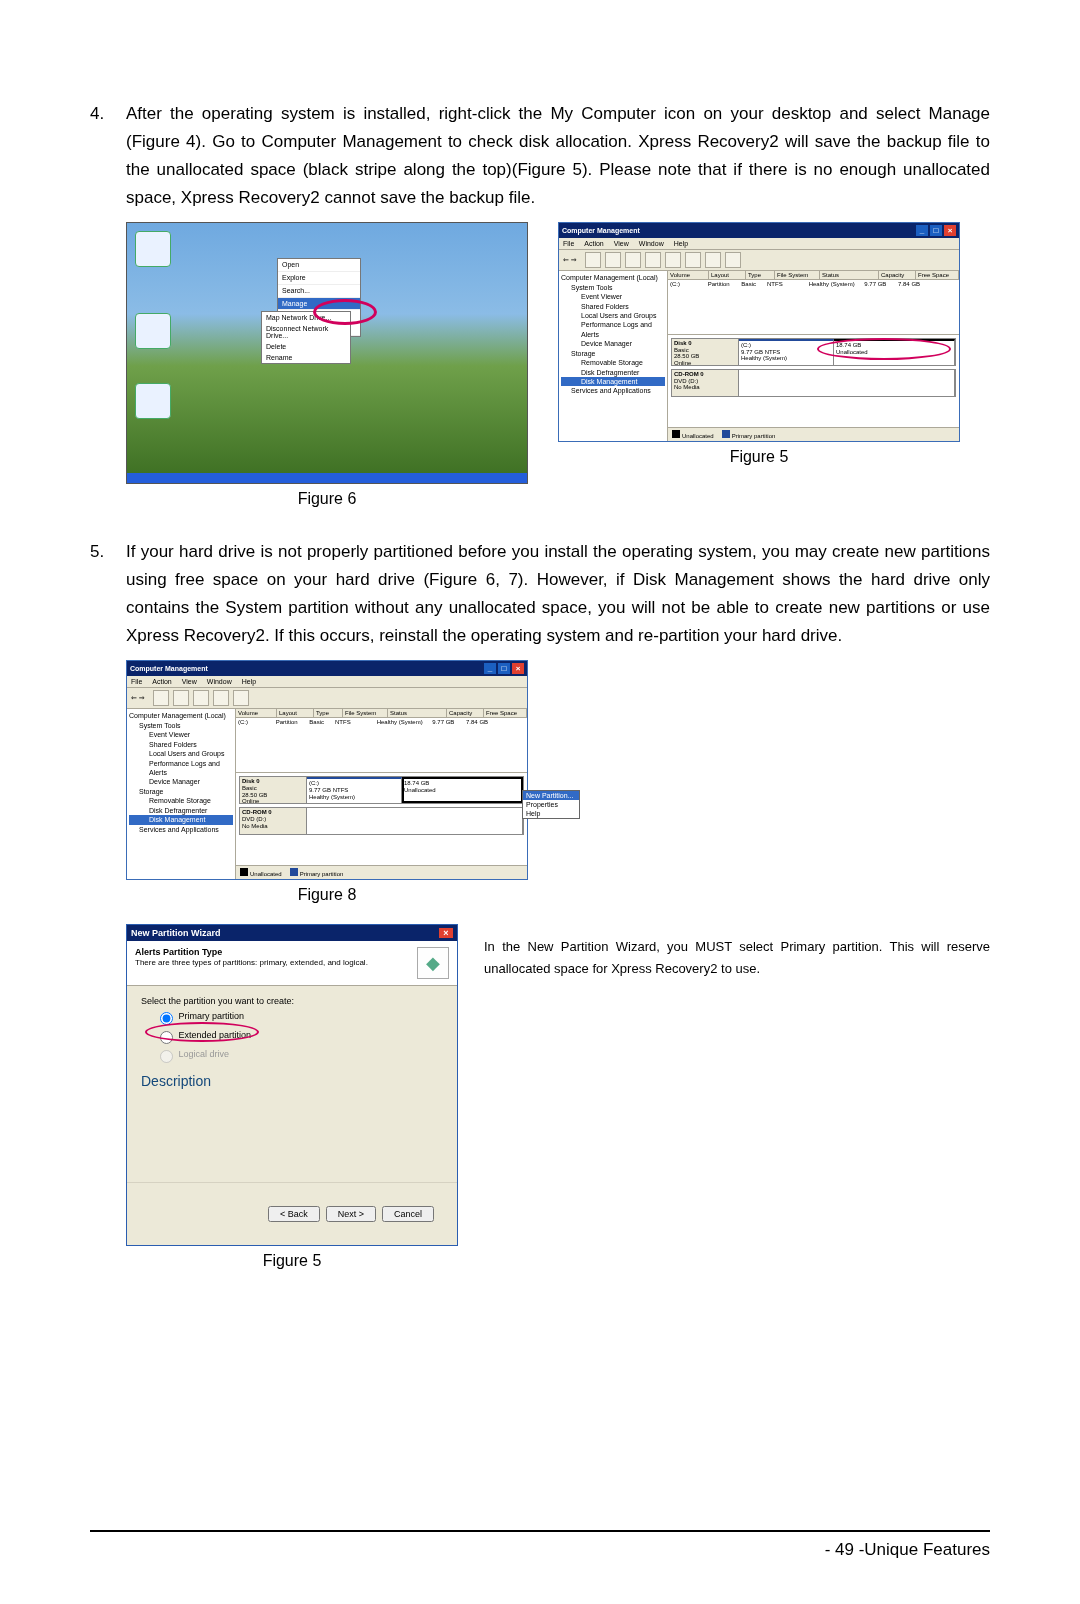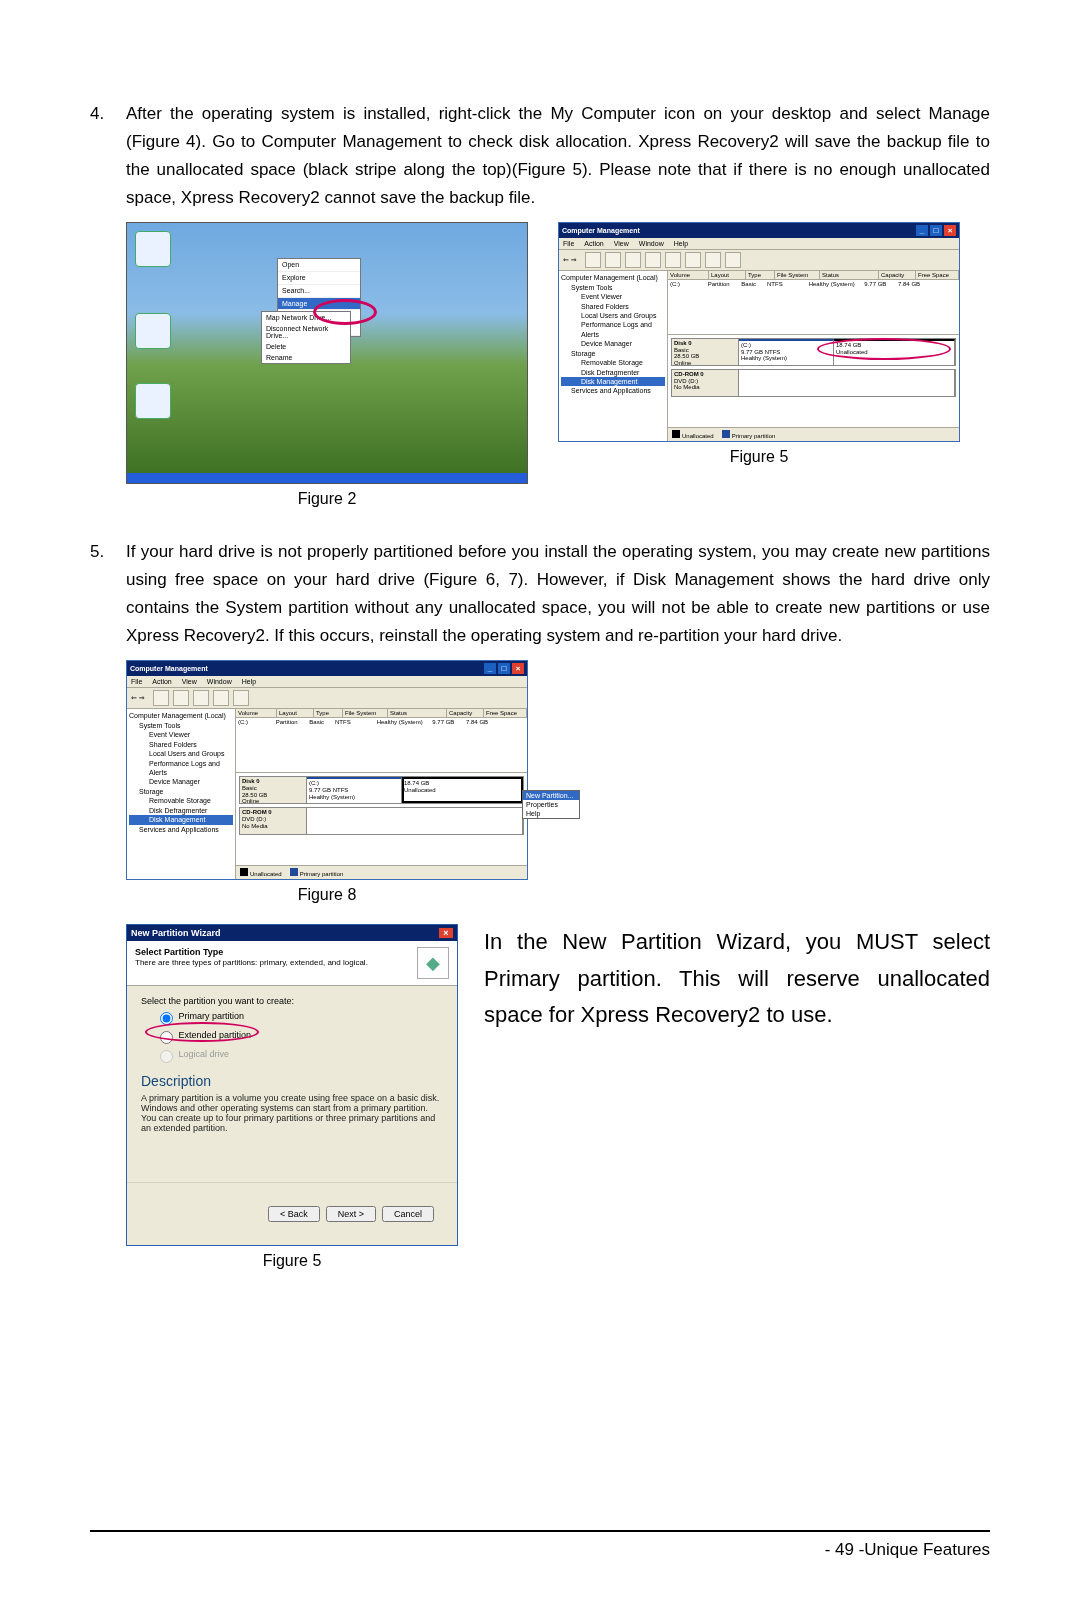--- a/index.html
+++ b/index.html
@@ -128,21 +128,21 @@
   .wiz-body { background:#ece9d8; padding:10px 14px 16px 14px; min-height:170px; }
   .wiz-opt { margin:3px 0 3px 14px; }
   .wiz-opt input { vertical-align:middle; }
   .wiz-desc { color:#14487a; font-size:14px; margin-top:10px; }
   .wiz-desc-body { font-size:9px; color:#222; margin-top:4px; }
   .wiz-foot { background:#ece9d8; padding:23px; display:flex; justify-content:flex-end; gap:6px; border-top:1px solid #d6d2c2;}
   .wiz-foot button { font-size:9px; padding:1px 10px; }
   .ring7 { border:2px solid #d1005c; border-radius:50%; position:absolute; width:110px; height:16px; left:18px; top:97px; }
 
   .fig7row { display:flex; gap:26px; margin:20px 0 0 36px; }
-  .fig7text { flex:1; font-size:22px; line-height:1.65; text-align:justify; }
+  .fig7text { flex:1; font-size:13px; line-height:1.65; text-align:justify;margin-top:12px; }
 
   .footer {
     position:absolute; left:90px; right:90px; bottom:44px;
     border-top:2px solid #000; padding-top:8px;
     display:flex; justify-content:flex-end; font-size:17px;
   }
 </style>
 </head>
 <body>
 
@@ -170,21 +170,21 @@
         </div>
         <div class="submenu">
           <div>Map Network Drive...</div>
           <div>Disconnect Network Drive...</div>
           <div>Delete</div>
           <div>Rename</div>
         </div>
         <div class="ring"></div>
         <div class="taskbar"></div>
       </div>
-      <div class="caption">Figure 2</div>
+      <div class="caption">Figure 6</div>
     </div>
 
     <div class="figcol">
       <div class="cmwin">
         <div class="cm-title">
           <span>Computer Management</span>
           <span class="btns">
             <span class="wbtn cm-min">_</span>
             <span class="wbtn cm-max">□</span>
             <span class="wbtn cm-close">×</span>
@@ -391,32 +391,31 @@
 
   <div class="fig7row">
     <div class="figcol" style="position:relative;">
       <div class="wiz" style="position:relative;">
         <div class="wiz-title">
           <span>New Partition Wizard</span>
           <span class="wclose">×</span>
         </div>
         <div class="wiz-head">
           <div>
-            <b>Select Partition Type</b><br>
+            <b>Alerts Partition Type</b><br>
             <span style="font-size:8px;">There are three types of partitions: primary, extended, and logical.</span>
           </div>
           <div class="ico">◆</div>
         </div>
         <div class="wiz-body">
           <div>Select the partition you want to create:</div>
           <div class="wiz-opt"><input type="radio" checked="" style=""> <span>Primary partition</span></div>
           <div class="wiz-opt"><input type="radio" style=""> <span>Extended partition</span></div>
           <div class="wiz-opt" style="color:#999;"><input type="radio" disabled="" style=""> <span>Logical drive</span></div>
           <div class="wiz-desc">Description</div>
-          <div class="wiz-desc-body">A primary partition is a volume you create using free space on a basic disk. Windows and other operating systems can start from a primary partition. You can create up to four primary partitions or three primary partitions and an extended partition.</div>
         </div>
         <div class="wiz-foot">
           <button>&lt; Back</button>
           <button>Next &gt;</button>
           <button>Cancel</button>
         </div>
         <div class="ring7"></div>
       </div>
       <div class="caption">Figure 5</div>
     </div>

